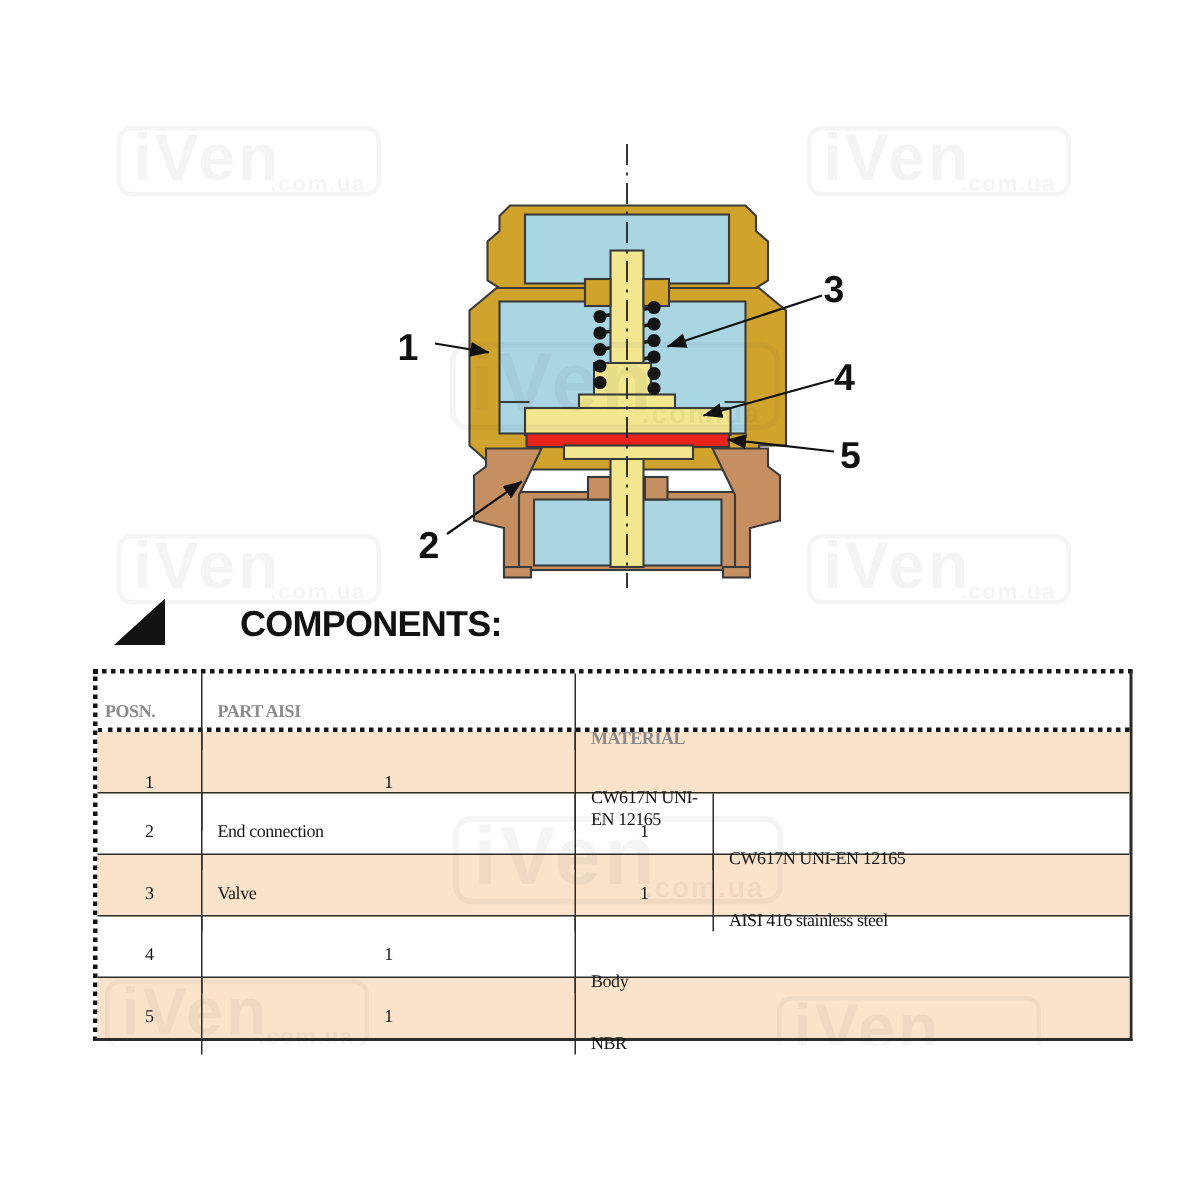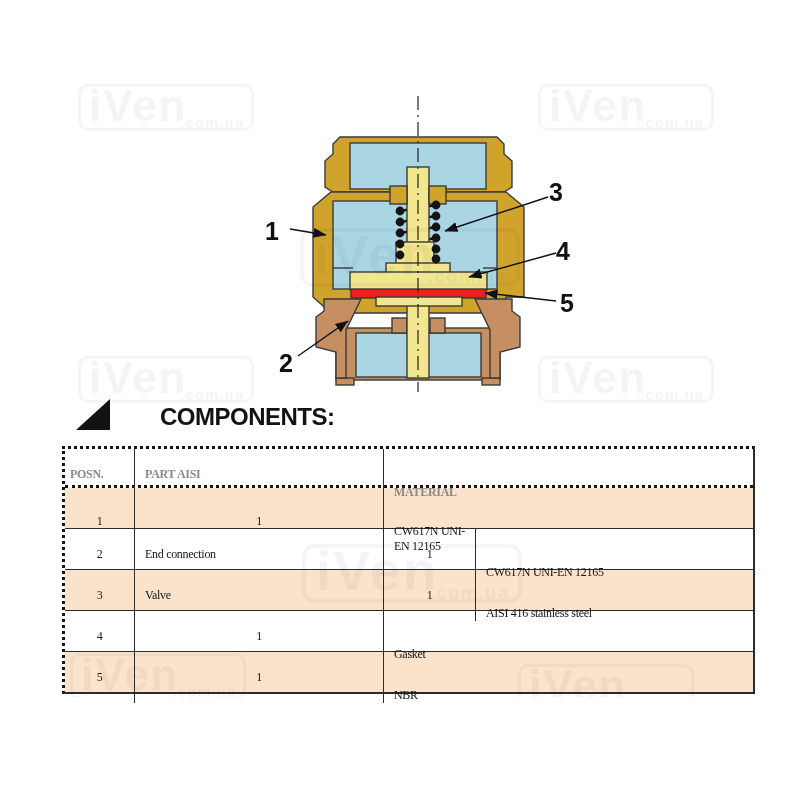--- a/index.html
+++ b/index.html
@@ -152,21 +152,21 @@
     </div>
     <div class="trow tdata r-odd">
       <div class="c-posn">3</div>
       <div class="c-part">Valve</div>
       <div class="c-pcs">1</div>
       <div class="c-mat">AISI 416 stainless steel</div>
     </div>
     <div class="trow tdata">
       <div class="c-posn">4</div>
       <div class="c-pcs">1</div>
-      <div class="c-mat">Gasket</div>
+      <div class="c-mat">Body</div>
     </div>
     <div class="trow tdata r-odd">
       <div class="c-posn">5</div>
       <div class="c-pcs">1</div>
       <div class="c-mat">NBR</div>
     </div>
   </div>
 
   <div class="wm" style="left:78px; top:84px;">
     <div class="wm-big">iVen</div>

